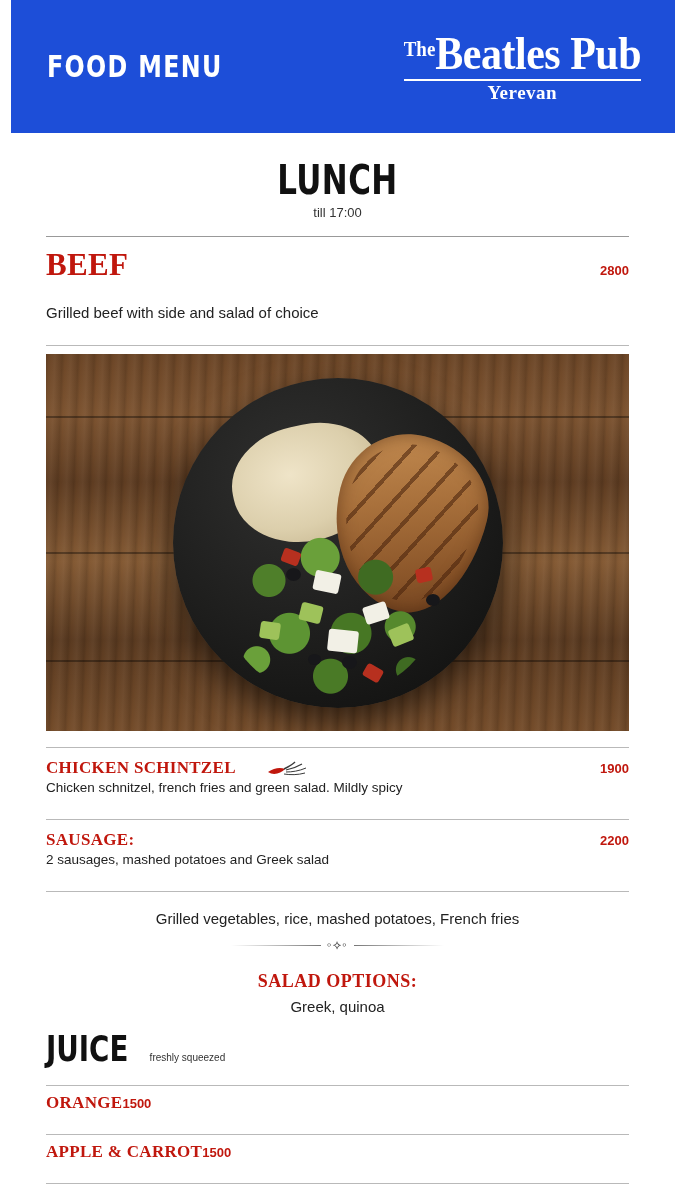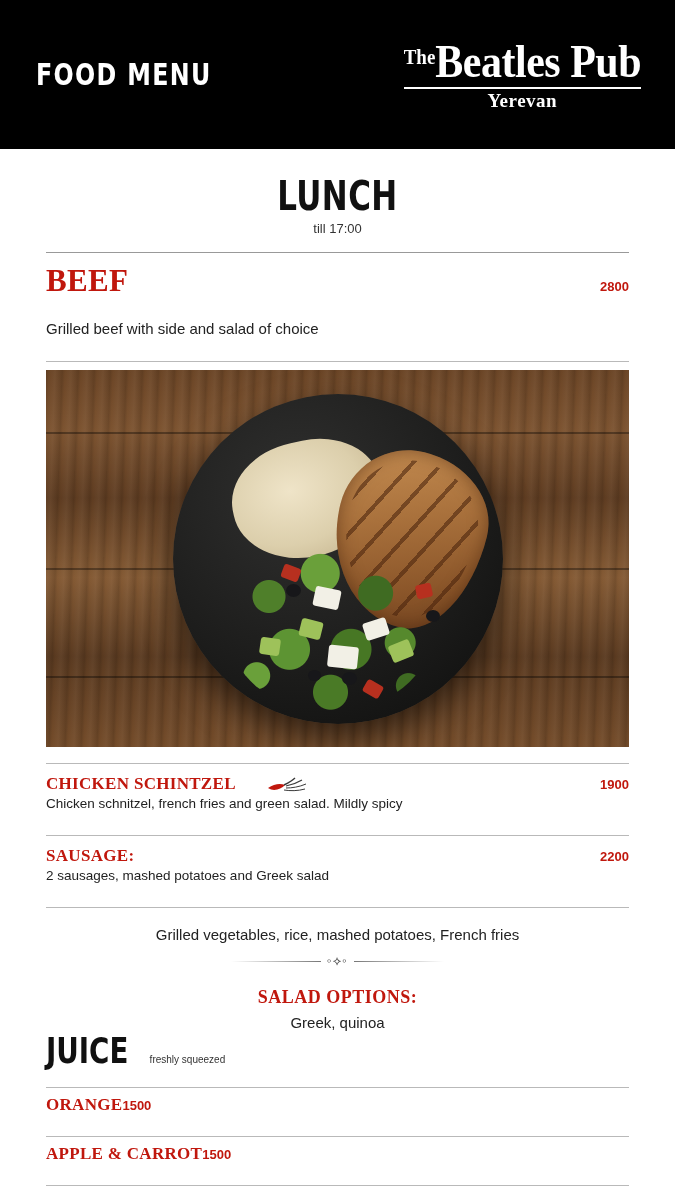--- a/index.html
+++ b/index.html
@@ -10,28 +10,29 @@
     width: 675px;
     height: 1200px;
     background: #ffffff;
     font-family: "Liberation Sans", sans-serif;
     color: #1a1a1a;
     overflow: hidden;
   }
 
   
   .header {
-    height: 149px;
-    background: #000000;
+    height: 133px;
+    background: #1d4ed8;
     display: flex;
     align-items: center;
     justify-content: space-between;
     padding: 0 28px 0 36px;
     box-sizing: border-box;
     position: relative;
+    margin-left: 11px;
   }
   .header-title {
     color: #ffffff;
     font-family: "DejaVu Sans Condensed", "Liberation Sans Narrow", "Liberation Sans", sans-serif;
     font-size: 30px;
     font-weight: bold;
     letter-spacing: 1.5px;
     transform: scaleX(0.88);
     transform-origin: left center;
   }
@@ -265,20 +266,21 @@
     font-size: 13px;
     letter-spacing: 1px;
     color: #444;
   }
 
   
   .juice-head {
     display: flex;
     align-items: baseline;
     gap: 10px;
+    margin-top: 14px;
     padding-left: 0;
   }
   .juice-title {
     font-family: "DejaVu Sans Condensed", "Liberation Sans Narrow", "Liberation Sans", sans-serif;
     font-size: 35px;
     font-weight: bold;
     transform: scaleX(0.88);
     transform-origin: left bottom;
     color: #111;
   }

